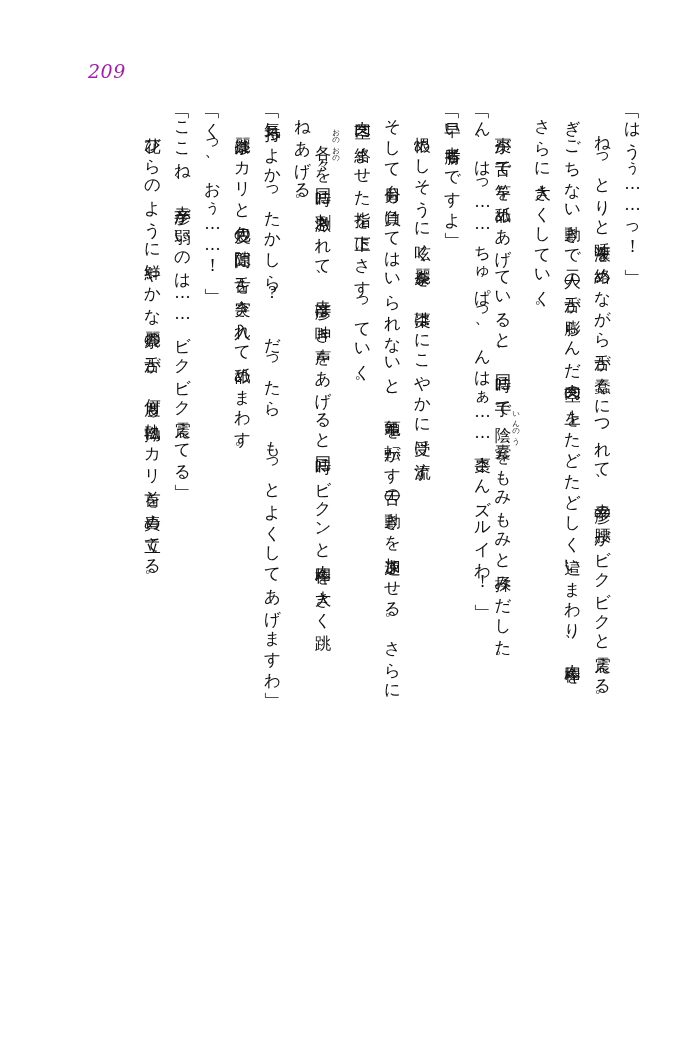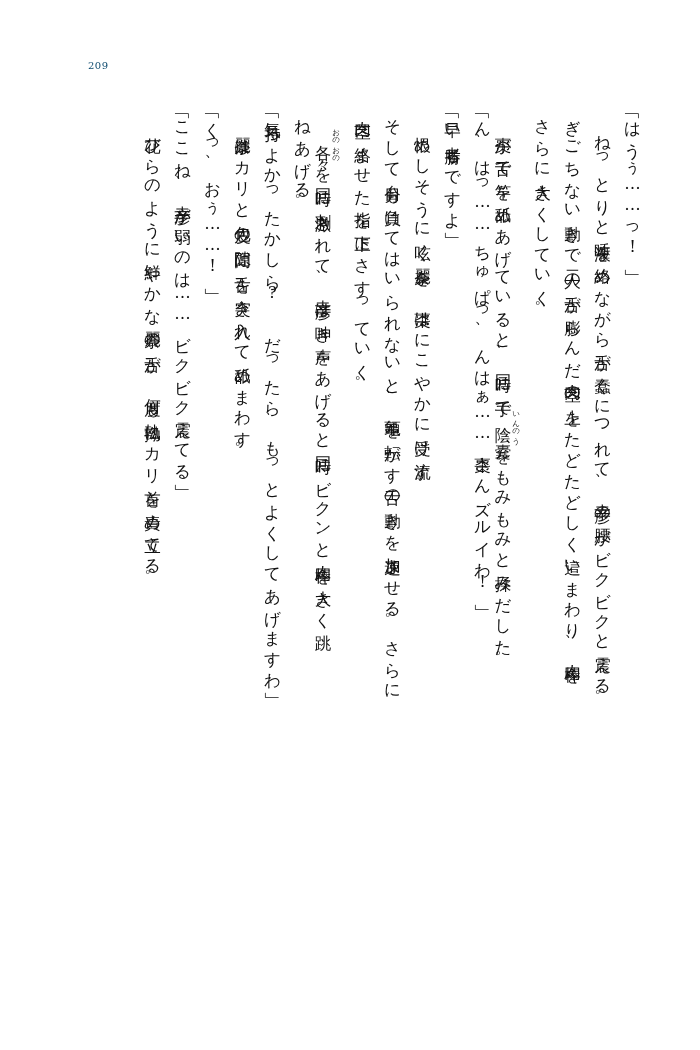--- a/index.html
+++ b/index.html
@@ -19,23 +19,24 @@
     position: relative;
     width: 700px;
     height: 1050px;
     background: #ffffff;
     box-sizing: border-box;
   }
   .page-number {
     position: absolute;
     top: 60px;
     left: 88px;
-    font-size: 10px;
+    font-size: 19px;
+    font-style: italic;
     font-family: "DejaVu Serif", "Liberation Serif", serif;
-    color: #0c4a6e;
+    color: #a21caf;
     letter-spacing: 0.5px;
   }
   .text-body {
     position: absolute;
     top: 108px;
     left: 60px;
     right: 60px;
     bottom: 70px;
     display: flex;
     flex-direction: row-reverse;

